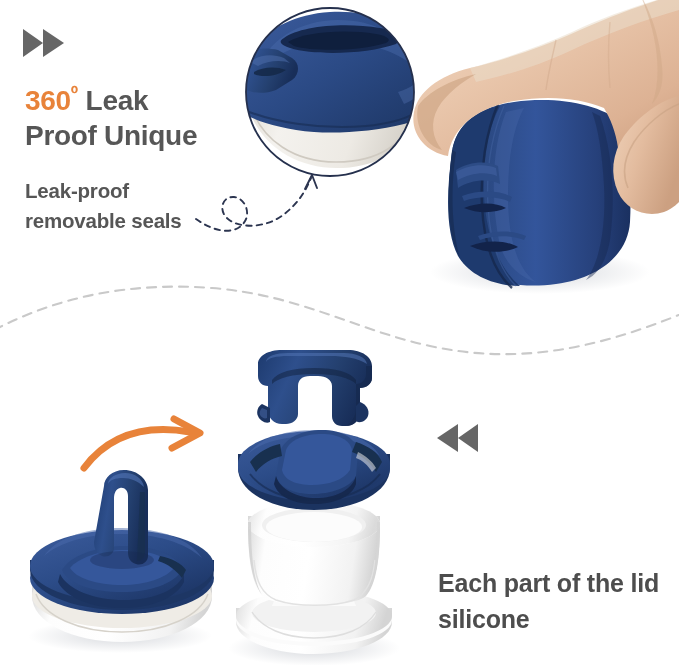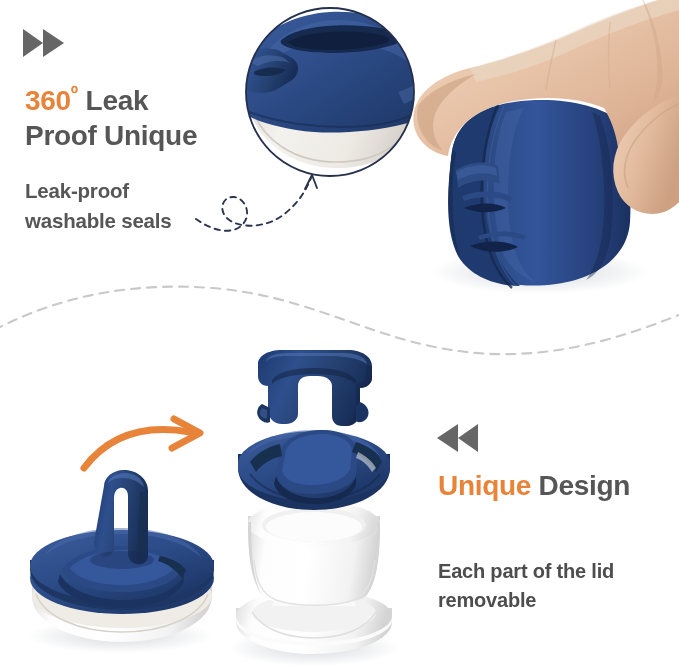--- a/index.html
+++ b/index.html
@@ -41,24 +41,25 @@
     font-weight: bold;
     font-size: 20.5px;
     line-height: 1.45;
     color: #565656;
     letter-spacing: -0.2px;
   }
 
   .bodytext {
     position: absolute;
     font-weight: bold;
-    font-size: 20px;
+    font-size: 25px;
     line-height: 1.45;
     color: #4d4d4d;
     letter-spacing: -0.2px;
+    margin-top: 8px;
   }
 
   
   #tl-head   { left: 25px;  top: 82px; }
   #tl-sub    { left: 25px;  top: 176px; }
 
   
   #br-head   { left: 438px; top: 468px; }
   #br-body   { left: 438px; top: 557px; }
 
@@ -483,27 +484,24 @@
 
   <div class="headline" id="tl-head">
     <div>
       <span class="accent">360</span><span class="accent deg">º</span><span> Leak</span>
     </div>
     <div>Proof Unique</div>
   </div>
 
   <div class="subtext" id="tl-sub">
     <div>Leak-proof</div>
-    <div>washable seals</div>
+    <div>removable seals</div>
   </div>
 
   <div class="headline" id="br-head">
-    <div>
-      <span class="accent">Unique</span><span> Design</span>
-    </div>
   </div>
 
   <div class="bodytext" id="br-body">
     <div>Each part of the lid</div>
-    <div>removable</div>
+    <div>silicone</div>
   </div>
 
 </div>
 
 </body></html>

